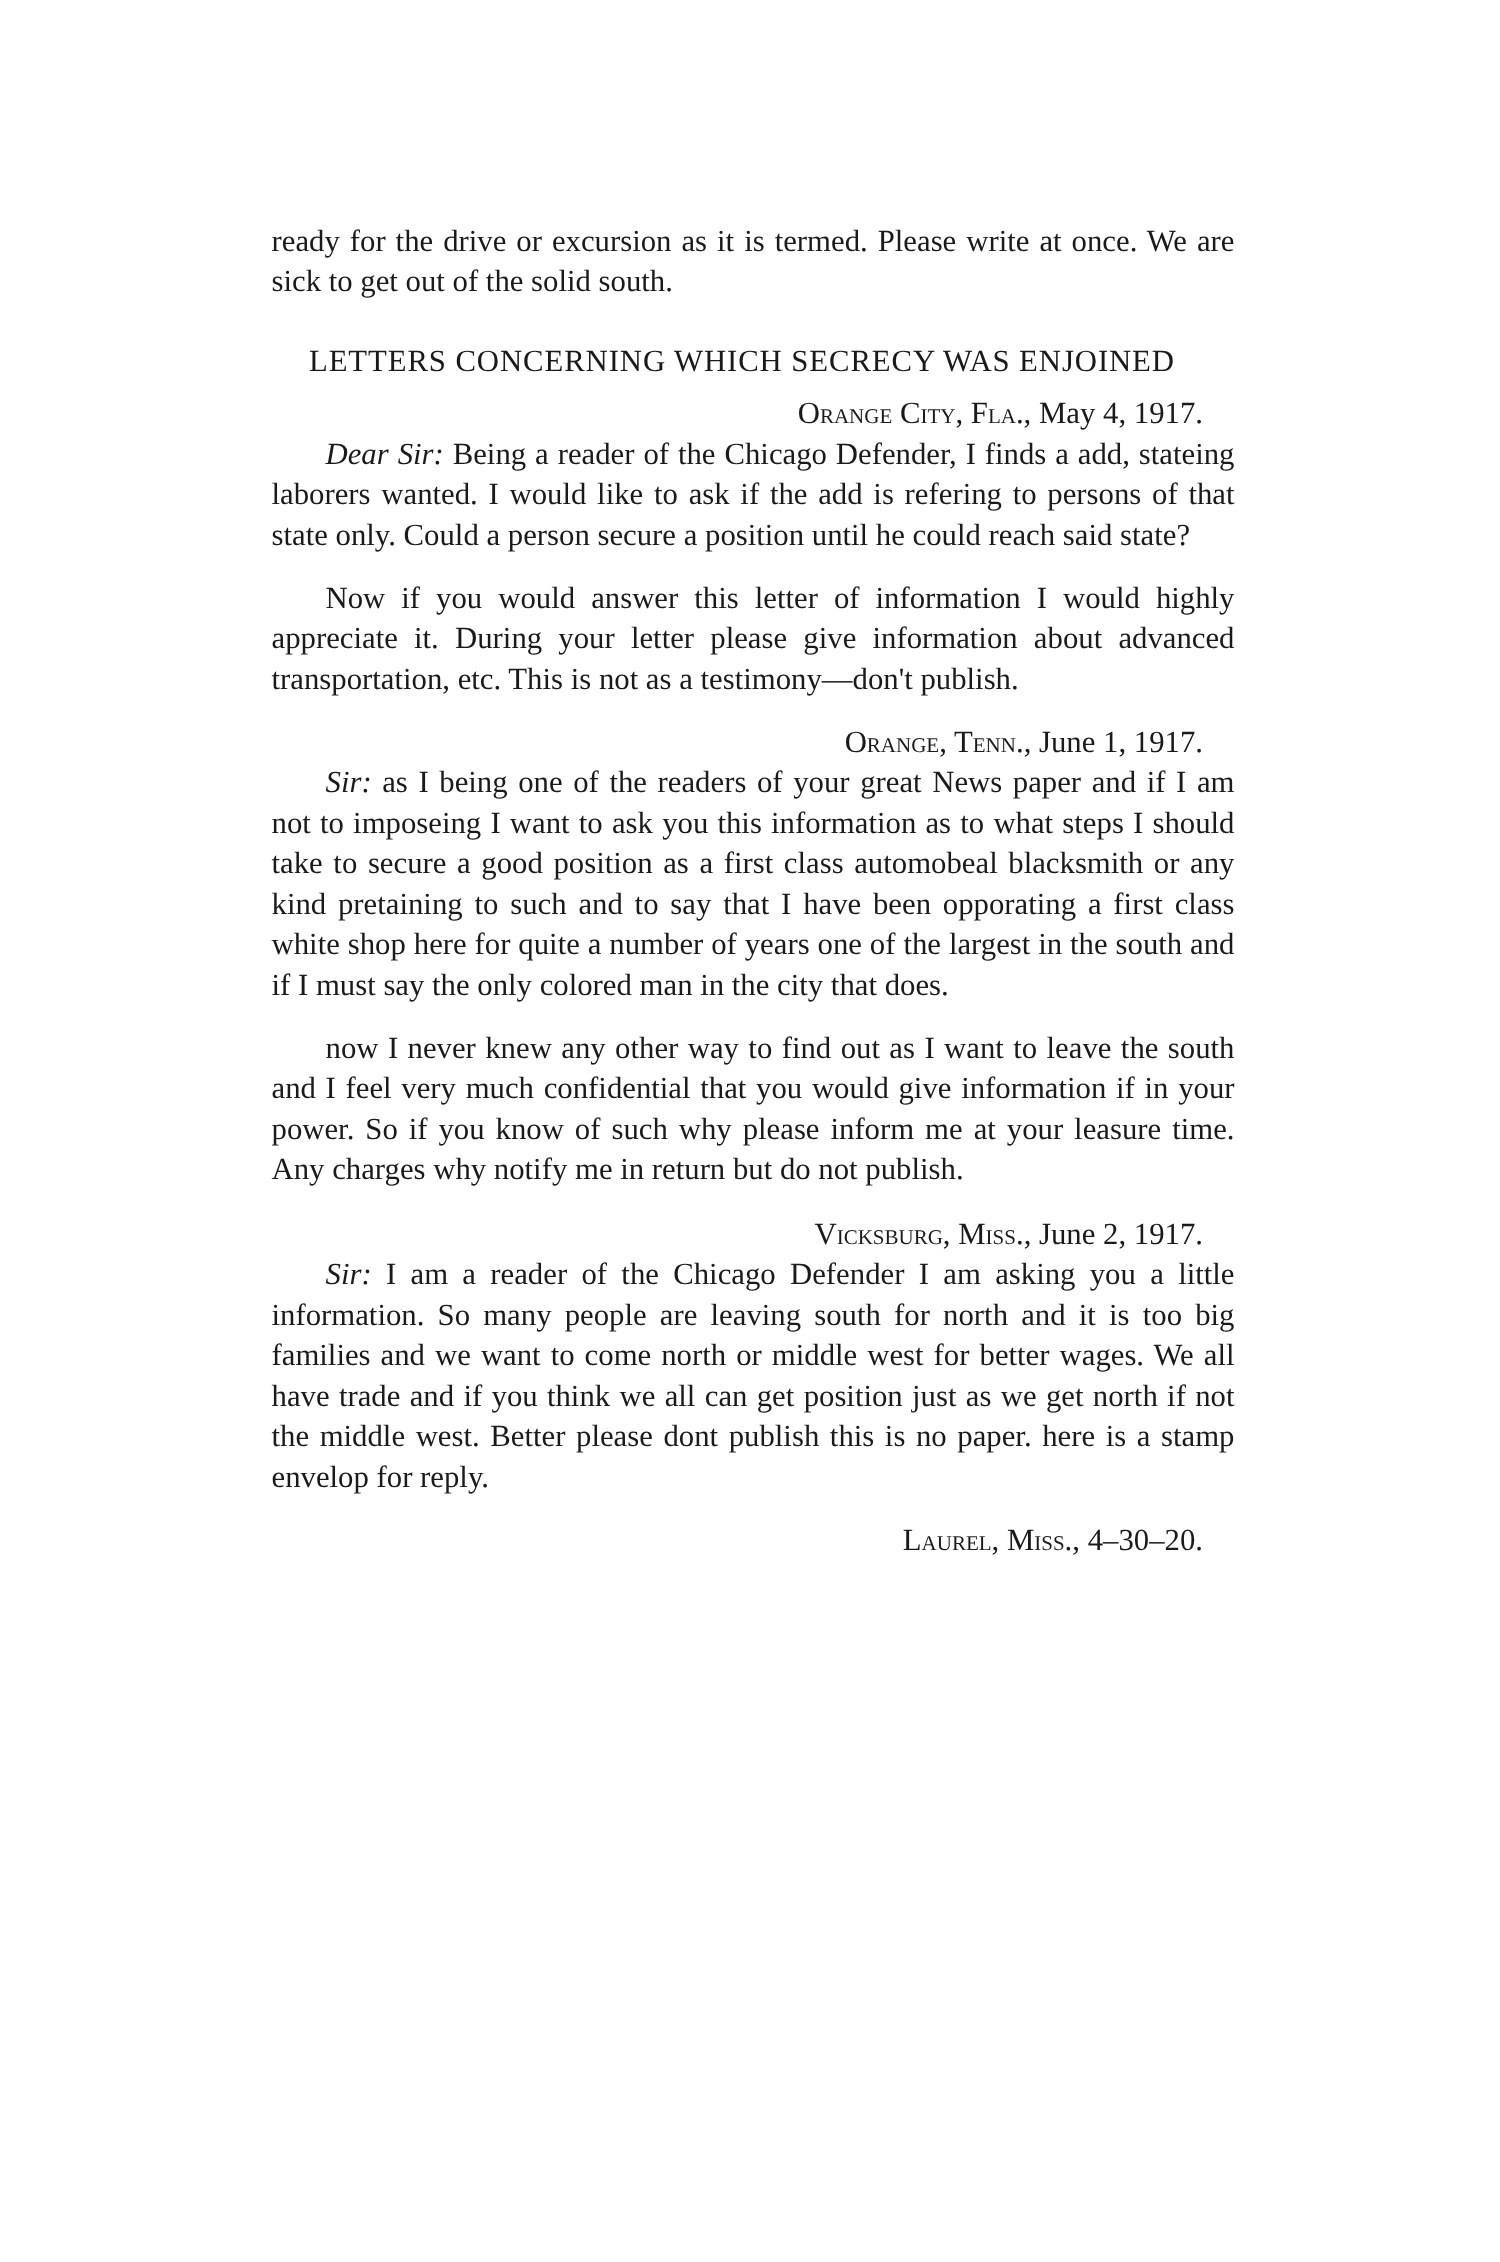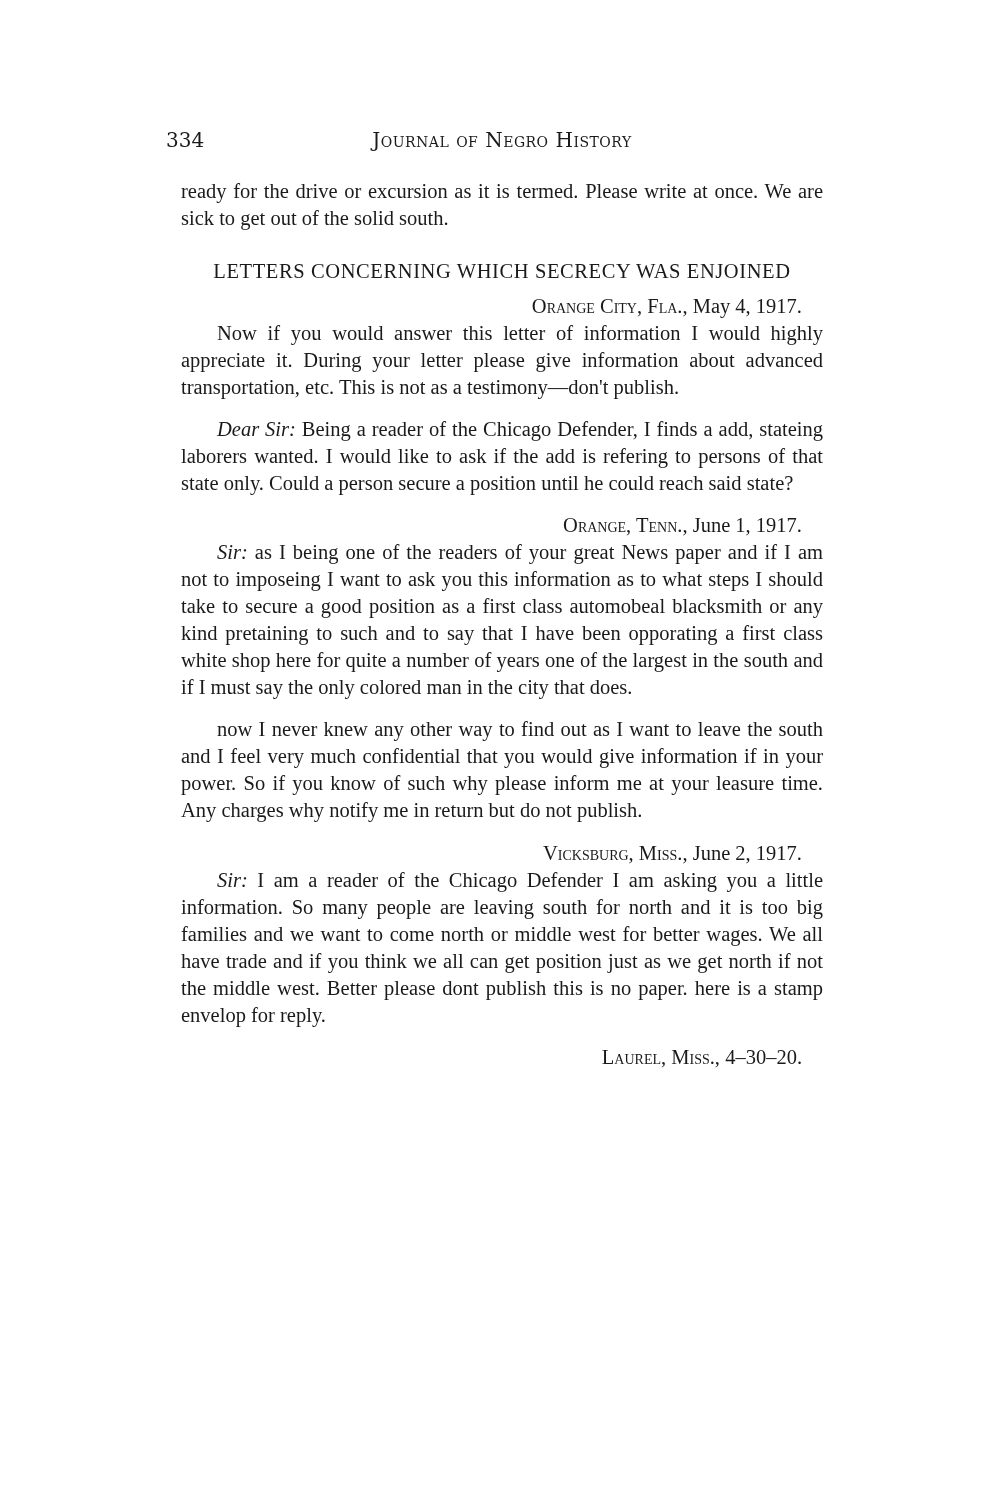--- a/index.html
+++ b/index.html
@@ -4,47 +4,43 @@
 <style>
   html, body { margin: 0; padding: 0; background: #ffffff; }
   body { width: 1000px; height: 1508px; position: relative; overflow: hidden;
          font-family: "DejaVu Serif", "Liberation Serif", serif; color: #1a1a1a; }
   .page { position: absolute; left: 166px; top: 128px; width: 672px; }
   .running-head { position: relative; height: 30px; font-size: 20px; }
   .page-num { position: absolute; left: 0; top: 0; }
   .journal-title { position: absolute; left: 0; right: 0; top: 0; text-align: center; font-variant: small-caps; letter-spacing: 0.5px; }
   .body-text { font-family: "Liberation Serif", "DejaVu Serif", serif; font-size: 20.5px; line-height: 27px; text-align: justify; margin: 15px; }
   .intro { margin-top: 20px; }
-  .section-heading { text-align: center; font-family: "Liberation Serif", serif; font-size: 20.5px; line-height: 27px; margin: 26px 40px 0 40px; letter-spacing: 0.6px; }
+  .section-heading { text-align: left; font-family: "Liberation Serif", serif; font-size: 20.5px; line-height: 27px; margin: 26px 40px 0 40px; letter-spacing: 0.6px; }
   .dateline { text-align: right; padding-right: 36px; font-family: Liberation Serif, serif; font-size: 20.5px; line-height: 27px; margin-top: 0; }
   .dateline .place { font-variant: small-caps; }
   .letter { margin-top: 0; }
   .letter + .dateline { margin-top: 10px; }
   .indent { text-indent: 36px; }
   .salutation { font-style: italic; }
 </style>
 </head>
 <body>
 
 <div class="page">
 
-  <div class="running-head">
-    <span class="page-num">334</span>
-    <span class="journal-title">Journal of Negro History</span>
-  </div>
 
   <p class="body-text intro">ready for the drive or excursion as it is termed.  Please write at once.  We are sick to get out of the solid south.</p>
 
   <div class="section-heading">LETTERS CONCERNING WHICH SECRECY WAS ENJOINED</div>
 
   <div class="dateline" style="margin-top:8px;">
     <span class="place">Orange City, Fla.,</span><span> May 4, 1917.</span>
   </div>
+  <p class="body-text indent letter"><span class="salutation">Dear Sir:</span><span> Being a reader of the Chicago Defender, I finds a add, stateing laborers wanted.  I would like to ask if the add is refering to persons of that state only.  Could a person secure a position until he could reach said state?</span></p>
   <p class="body-text indent letter">Now if you would answer this letter of information I would highly appreciate it.  During your letter please give information about advanced transportation, etc.  This is not as a testimony—don't publish.</p>
-  <p class="body-text indent letter"><span class="salutation">Dear Sir:</span><span> Being a reader of the Chicago Defender, I finds a add, stateing laborers wanted.  I would like to ask if the add is refering to persons of that state only.  Could a person secure a position until he could reach said state?</span></p>
 
   <div class="dateline" style="margin-top:10px;">
     <span class="place">Orange, Tenn.,</span><span> June 1, 1917.</span>
   </div>
   <p class="body-text indent letter"><span class="salutation">Sir:</span><span> as I being one of the readers of your great News paper and if I am not to imposeing I want to ask you this information as to what steps I should take to secure a good position as a first class automobeal blacksmith or any kind pretaining to such and to say that I have been opporating a first class white shop here for quite a number of years one of the largest in the south and if I must say the only colored man in the city that does.</span></p>
   <p class="body-text indent letter">now I never knew any other way to find out as I want to leave the south and I feel very much confidential that you would give information if in your power.  So if you know of such why please inform me at your leasure time.  Any charges why notify me in return but do not publish.</p>
 
   <div class="dateline" style="margin-top:16px;">
     <span class="place">Vicksburg, Miss.,</span><span> June 2, 1917.</span>
   </div>

